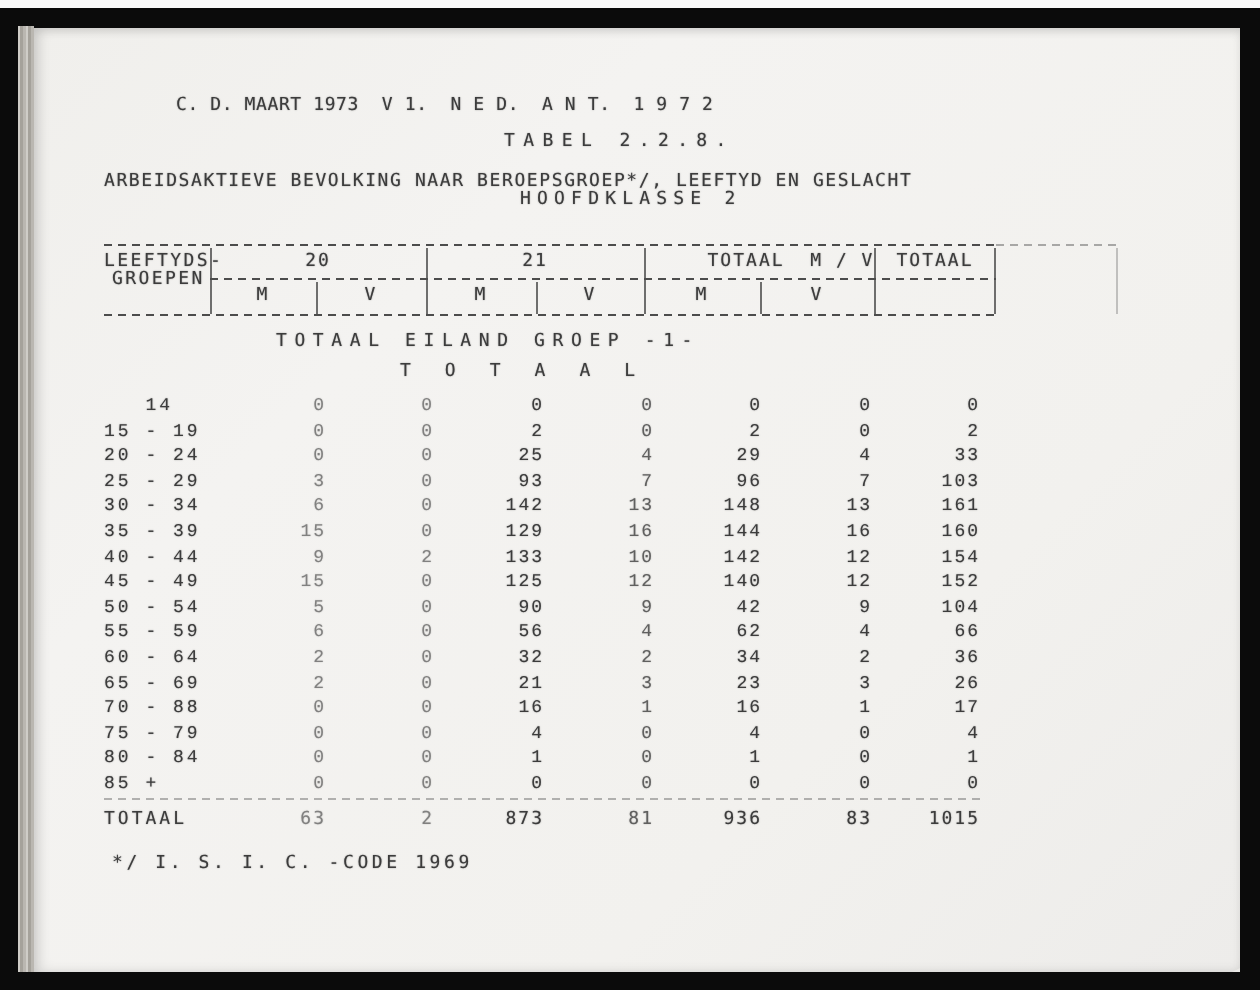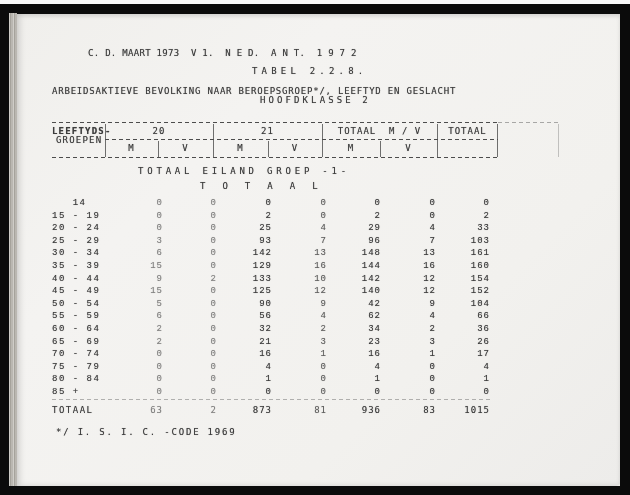--- a/index.html
+++ b/index.html
@@ -57,26 +57,26 @@
   <div class="txt tabel" style="left:252px;top:66px;">TABEL 2.2.8.</div>
   <div class="txt ls1" style="left:52px;top:86px;">ARBEIDSAKTIEVE BEVOLKING NAAR BEROEPSGROEP*/, LEEFTYD EN GESLACHT</div>
   <div class="txt hoofd" style="left:260px;top:95px;">HOOFDKLASSE 2</div>
 
   <div class="thead">
     <div class="dash" style="left:0;top:0;width:446px;"></div>
     <div class="dash" style="left:446px;top:0;width:60px;opacity:.45;"></div>
     <div class="dash" style="left:53px;top:17px;width:393px;"></div>
     <div class="dash" style="left:0;top:35px;width:446px;"></div>
 
-    <div class="hcell" style="left:0;top:4px;text-align:left;letter-spacing:1.2px;font-weight:bold;">LEEFTYDS-</div>
+    <div class="hcell" style="left:0;top:4px;text-align:left;letter-spacing:1.2px;">LEEFTYDS-</div>
     <div class="hcell" style="left:4px;top:13px;text-align:left;letter-spacing:1.2px;">GROEPEN</div>
 
     <div class="hcell" style="left:53px;top:4px;width:108px;">20</div>
     <div class="hcell" style="left:161px;top:4px;width:109px;">21</div>
-    <div class="hcell" style="left:270px;top:4px;width:115px;">TOTAAL  M / V</div>
+    <div class="hcell" style="left:286px;top:4px;width:115px;">TOTAAL  M / V</div>
     <div class="hcell" style="left:385px;top:4px;width:61px;">TOTAAL</div>
 
     <div class="hcell" style="left:53px;top:21px;width:53px;">M</div>
     <div class="hcell" style="left:106px;top:21px;width:55px;">V</div>
     <div class="hcell" style="left:161px;top:21px;width:55px;">M</div>
     <div class="hcell" style="left:216px;top:21px;width:54px;">V</div>
     <div class="hcell" style="left:270px;top:21px;width:58px;">M</div>
     <div class="hcell" style="left:328px;top:21px;width:57px;">V</div>
 
     <div class="vbar" style="left:53px;top:2px;height:33px;"></div>
@@ -208,21 +208,21 @@
         <span class="cell label">65 - 69</span>
         <span class="cell num">2</span>
         <span class="cell num">0</span>
         <span class="cell num">21</span>
         <span class="cell num">3</span>
         <span class="cell num">23</span>
         <span class="cell num">3</span>
         <span class="cell num">26</span>
       </div>
       <div class="row">
-        <span class="cell label">70 - 74</span>
+        <span class="cell label">70 - 88</span>
         <span class="cell num">0</span>
         <span class="cell num">0</span>
         <span class="cell num">16</span>
         <span class="cell num">1</span>
         <span class="cell num">16</span>
         <span class="cell num">1</span>
         <span class="cell num">17</span>
       </div>
       <div class="row">
         <span class="cell label">75 - 79</span>

